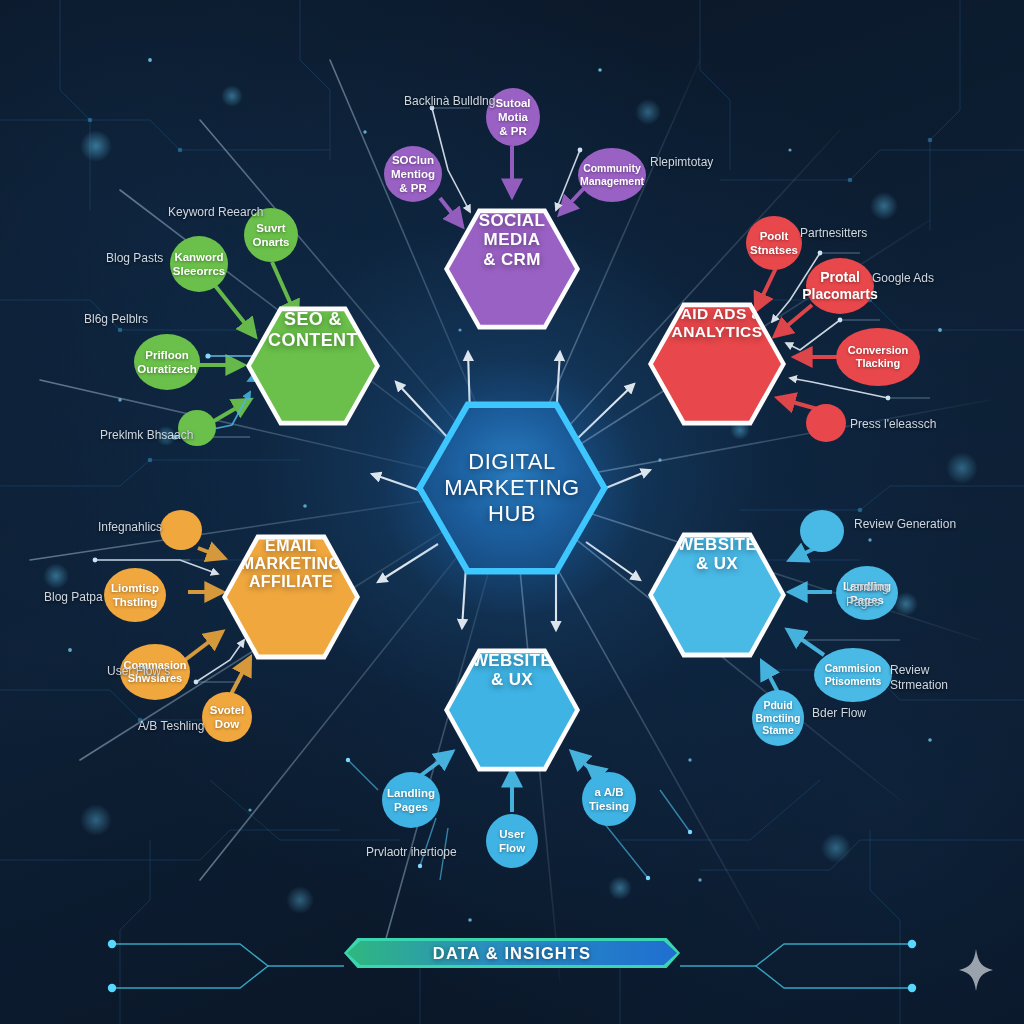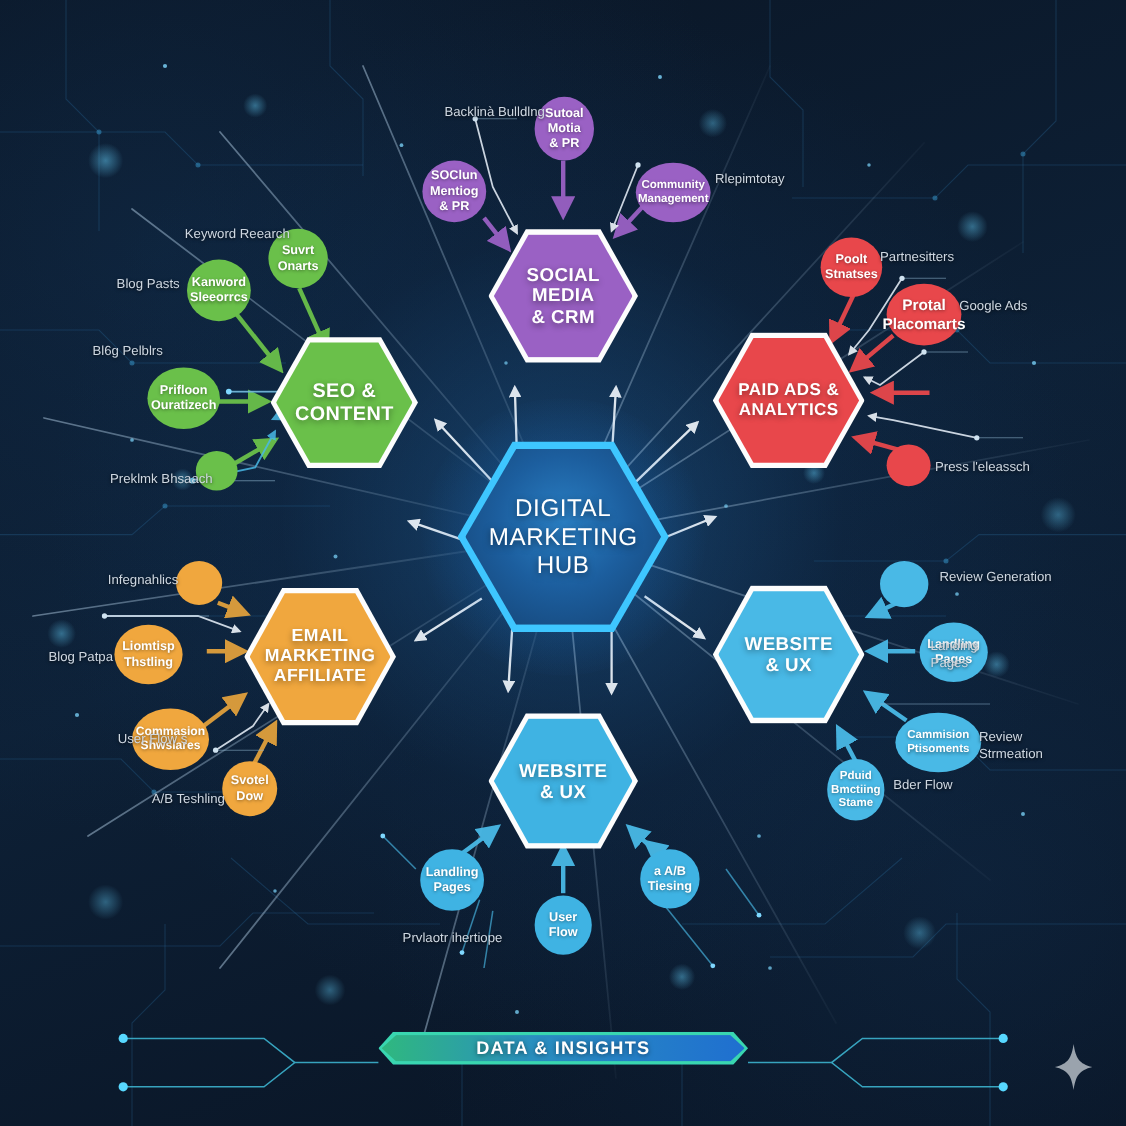--- a/index.html
+++ b/index.html
@@ -14,21 +14,21 @@
          overflow:hidden;}
   #svgbase{position:absolute;inset:0;width:1024px;height:1024px;}
   .hexwrap{position:absolute;}
   .hexborder{position:absolute;inset:0;
        -webkit-clip-path:polygon(25% 2%,75% 2%,100% 50%,75% 98%,25% 98%,0% 50%);
        clip-path:polygon(25% 2%,75% 2%,100% 50%,75% 98%,25% 98%,0% 50%);
        background:#fdfdfd;}
   .hexfill{position:absolute;left:5px;top:5px;right:5px;bottom:5px;
        -webkit-clip-path:polygon(25% 2%,75% 2%,100% 50%,75% 98%,25% 98%,0% 50%);
        clip-path:polygon(25% 2%,75% 2%,100% 50%,75% 98%,25% 98%,0% 50%);
-       display:flex;align-items:center;justify-content:center;}
+       display:flex;justify-content:center;}
   .hexlabel{color:#fff;font-weight:700;text-align:center;line-height:1.14;
        letter-spacing:.4px;text-shadow:0 2px 6px rgba(0,0,0,.40);
        padding:0 6px;white-space:pre-line;}
   .bubble{position:absolute;display:flex;align-items:center;justify-content:center;
        text-align:center;color:#fff;border-radius:50%;
        font-size:11.5px;font-weight:600;line-height:1.22;white-space:pre-line;
        text-shadow:0 1px 3px rgba(0,0,0,.40);}
   .freelabel{position:absolute;color:#cfd8e2;font-size:12px;font-weight:400;
        white-space:pre-line;line-height:1.25;text-shadow:0 1px 3px rgba(0,0,0,.7);}
   #hub{position:absolute;left:416px;top:396px;width:192px;height:184px;}
@@ -395,20 +395,22 @@
   <div class="bubble" style="left:384px;top:146px;width:58px;height:56px;background:#9a61c4;">SOClun
 Mentiog
 &amp; PR</div>
   <div class="bubble" style="left:578px;top:148px;width:68px;height:54px;background:#9a61c4;font-size:10.5px;">Community
 Management</div>
 
   <div class="bubble" style="left:746px;top:216px;width:56px;height:54px;background:#e8474b;">Poolt
 Stnatses</div>
   <div class="bubble" style="left:806px;top:258px;width:68px;height:56px;background:#e8474b;font-size:14px;">Protal
 Placomarts</div>
+  <div class="bubble" style="left:836px;top:328px;width:84px;height:58px;background:#e8474b;font-size:11px;">Conversion
+Tlacking</div>
   <div class="bubble" style="left:806px;top:404px;width:40px;height:38px;background:#e8474b;"></div>
 
   <div class="bubble" style="left:160px;top:510px;width:42px;height:40px;background:#f0a73e;"></div>
   <div class="bubble" style="left:104px;top:568px;width:62px;height:54px;background:#f0a73e;">Liomtisp
 Thstling</div>
   <div class="bubble" style="left:120px;top:644px;width:70px;height:56px;background:#f0a73e;font-size:11px;">Commasion
 Shwslares</div>
   <div class="bubble" style="left:202px;top:692px;width:50px;height:50px;background:#f0a73e;">Svotel
 Dow</div>
 

